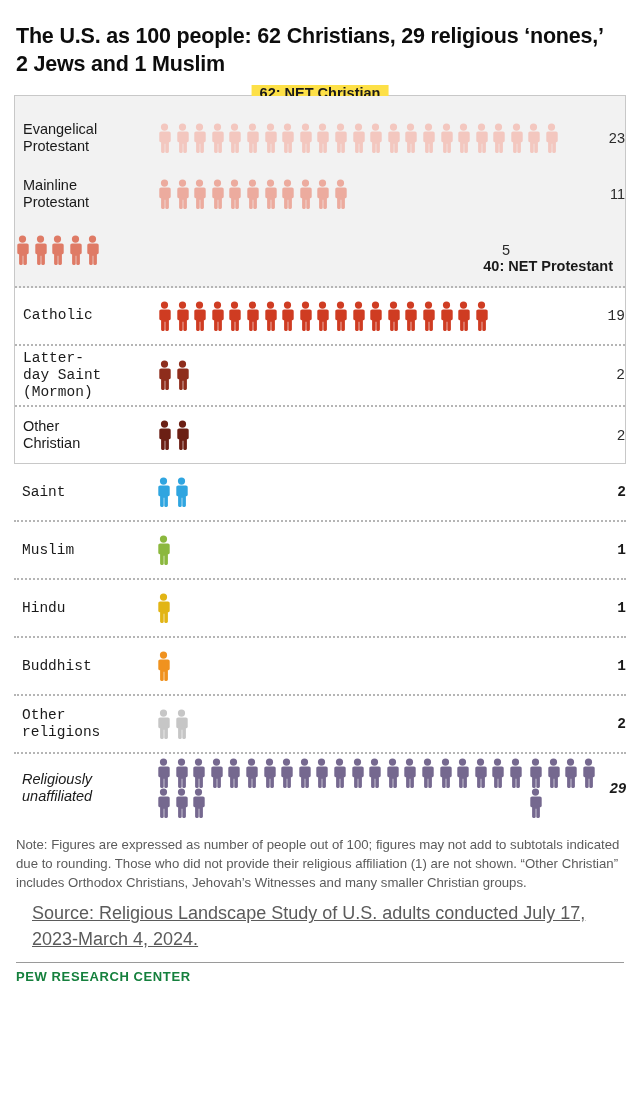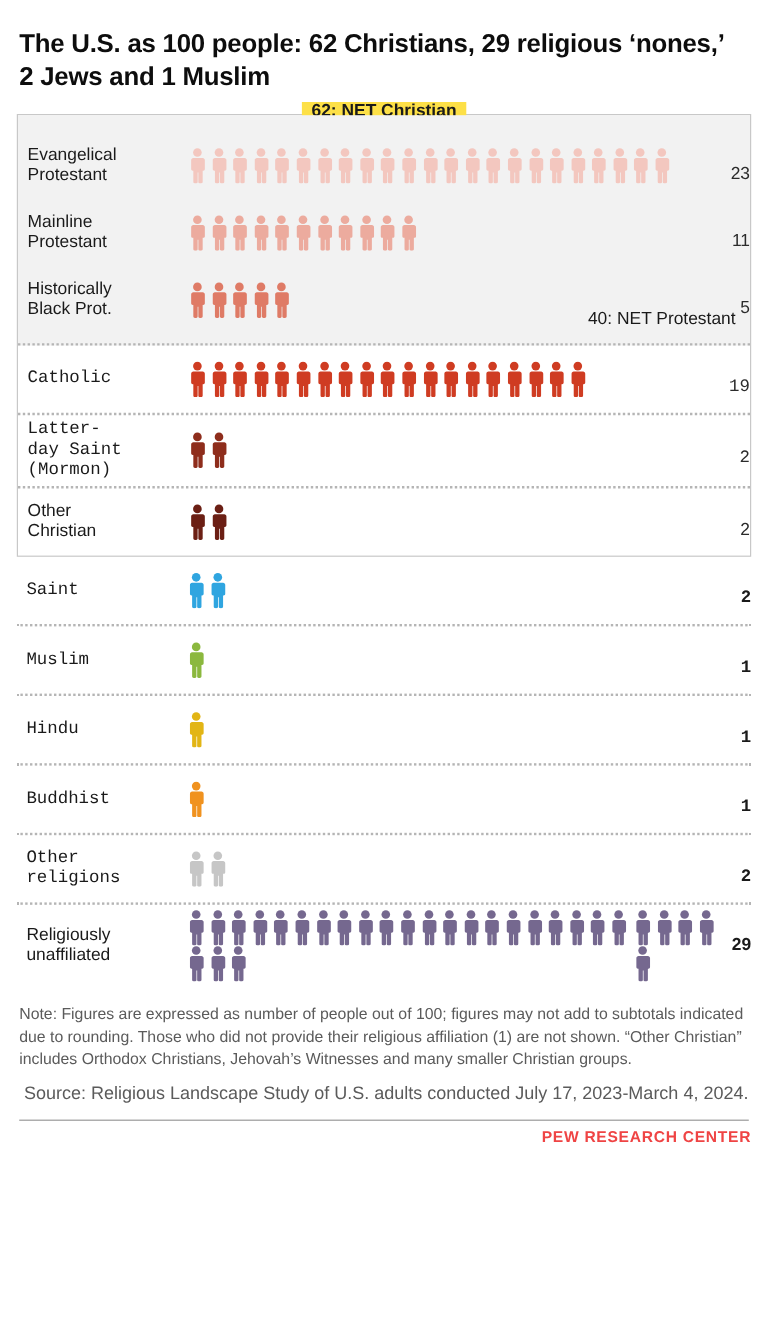--- a/index.html
+++ b/index.html
@@ -57,21 +57,21 @@
     position: relative;
     padding-top: 14px;
     padding-bottom: 8px;
     border-bottom: 2px dotted #b5b5b5;
   }
   .net-protestant-label {
     position: absolute;
     right: 12px;
     bottom: 12px;
     font-size: 14.5px;
-    font-weight: normal;
+    font-weight: bold;
     color: #1a1a1a;
     margin-left: 48px;
   }
   .row {
     display: flex;
     align-items: center;
     min-height: 48px;
     padding: 4px 0 4px 0;
     gap: 32px;
   }
@@ -91,21 +91,21 @@
   .figs {
     display: flex;
     align-items: flex-end;
     flex-wrap: wrap;
     flex: 1 1 auto;
     gap: 0px;
     max-width: 480px;
   }
   .figs-wrap {
     display: flex;
-    align-items: flex-end;
+    align-items: center;
     flex: 1 1 auto;
   }
   .value {
     font-size: 14.5px;
     color: #2b2b2b;
     margin-left: 7px;
     white-space: nowrap;
   }
   .value.bold {
     font-weight: bold;
@@ -130,37 +130,37 @@
   
   .note {
     font-size: 13.2px;
     line-height: 1.42;
     color: #5b5b5b;
     margin-top: 14px;
     margin-left: 2px;
     max-width: 608px;
   }
   .source {
-    font-size: 15px;
+    font-size: 18px;
     line-height: 1.42;
     color: #5b5b5b;
     margin-top: 9px;
-    margin-left: 6px;
+    margin-left: 18px;
+    text-decoration: underline;
   }
   .divider {
     border-top: 1px solid #9a9a9a;
     margin: 10px 2px 6px 2px;
   }
   .brand {
     font-size: 13px;
     font-weight: bold;
     letter-spacing: 0.6px;
-    color: #ef4444;
+    color: #15803d;
     margin-left: 2px;
-    text-align: right;
   }
 </style>
 </head>
 <body>
 
 <div class="page">
 
   <h1 class="title">The U.S. as 100 people: 62 Christians, 29 religious ‘nones,’ 2 Jews and 1 Muslim</h1>
 
   <div class="chart-frame">
@@ -390,24 +390,20 @@
                   <circle cx="7.5" cy="4.1" r="3.6" fill="#ecab9e"></circle>
                   <path d="M3.1 8.6h8.8c1.0 0 1.8 .8 1.8 1.8v7.4c0 .8-.6 1.4-1.3 1.4h-.5v9.3c0 .8-.6 1.4-1.4 1.4h-1.0c-.7 0-1.2-.5-1.2-1.2v-8.0h-.6v8.0c0 .7-.5 1.2-1.2 1.2h-1.0c-.8 0-1.4-.6-1.4-1.4v-9.3h-.5c-.7 0-1.3-.6-1.3-1.4v-7.4c0-1.0 .8-1.8 1.8-1.8z" fill="#ecab9e"></path>
                 </svg>
               </span>
             </div>
           <span class="value">11</span>
         </div>
       </div>
 
       <div class="row">
-        <div class="row-label">
-          <div>Historically</div>
-          <div>Black Prot.</div>
-        </div>
         <div class="figs-wrap">
           <div class="figs">
               <span class="person">
                 <svg viewBox="0 0 15 30" width="15" height="30" xmlns="http://www.w3.org/2000/svg">
                   <circle cx="7.5" cy="4.1" r="3.6" fill="#df7b66"></circle>
                   <path d="M3.1 8.6h8.8c1.0 0 1.8 .8 1.8 1.8v7.4c0 .8-.6 1.4-1.3 1.4h-.5v9.3c0 .8-.6 1.4-1.4 1.4h-1.0c-.7 0-1.2-.5-1.2-1.2v-8.0h-.6v8.0c0 .7-.5 1.2-1.2 1.2h-1.0c-.8 0-1.4-.6-1.4-1.4v-9.3h-.5c-.7 0-1.3-.6-1.3-1.4v-7.4c0-1.0 .8-1.8 1.8-1.8z" fill="#df7b66"></path>
                 </svg>
               </span>
               <span class="person">
                 <svg viewBox="0 0 15 30" width="15" height="30" xmlns="http://www.w3.org/2000/svg">
@@ -707,21 +703,21 @@
             <svg viewBox="0 0 15 30" width="15" height="30" xmlns="http://www.w3.org/2000/svg">
               <circle cx="7.5" cy="4.1" r="3.6" fill="#c6c6c6"></circle>
               <path d="M3.1 8.6h8.8c1.0 0 1.8 .8 1.8 1.8v7.4c0 .8-.6 1.4-1.3 1.4h-.5v9.3c0 .8-.6 1.4-1.4 1.4h-1.0c-.7 0-1.2-.5-1.2-1.2v-8.0h-.6v8.0c0 .7-.5 1.2-1.2 1.2h-1.0c-.8 0-1.4-.6-1.4-1.4v-9.3h-.5c-.7 0-1.3-.6-1.3-1.4v-7.4c0-1.0 .8-1.8 1.8-1.8z" fill="#c6c6c6"></path>
             </svg>
           </span>
         </div>
       <span class="value bold">2</span>
     </div>
   </div>
 
-  <div class="row" style="align-items:center;">
+  <div class="row" style="align-items:center;font-style:italic;">
     <div class="row-label">
       <div>Religiously</div>
       <div>unaffiliated</div>
     </div>
     <div class="unaff-rows">
       <div class="unaff-line">
         <div class="figs">
             <span class="person">
               <svg viewBox="0 0 15 30" width="15" height="30" xmlns="http://www.w3.org/2000/svg">
                 <circle cx="7.5" cy="4.1" r="3.6" fill="#75688f"></circle>

